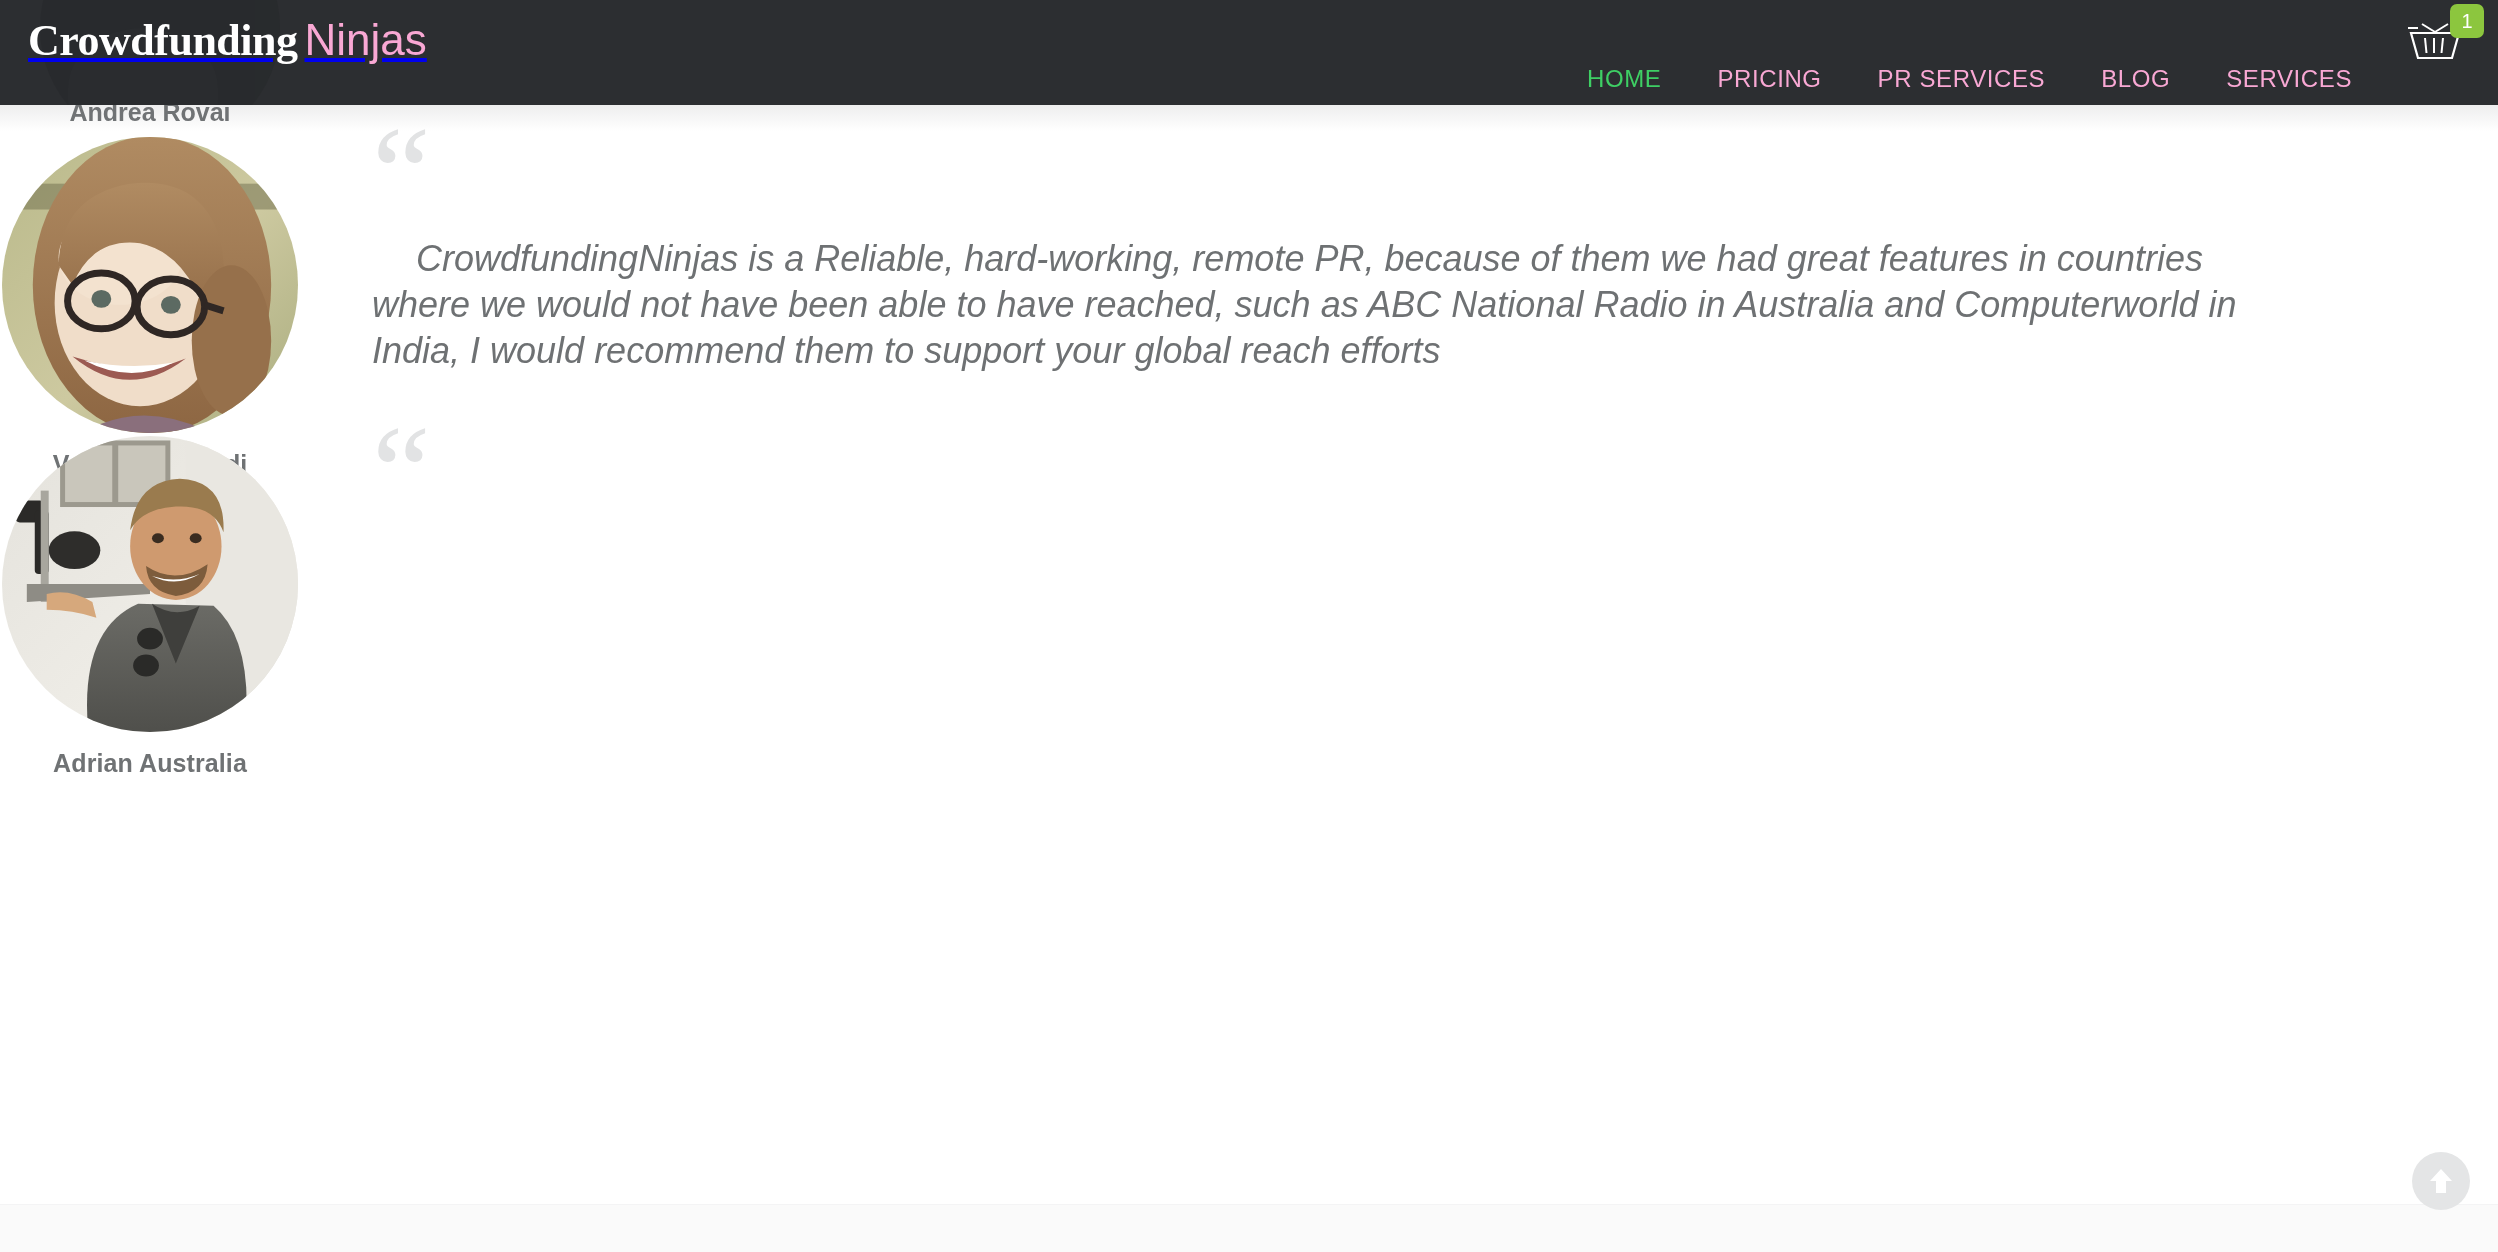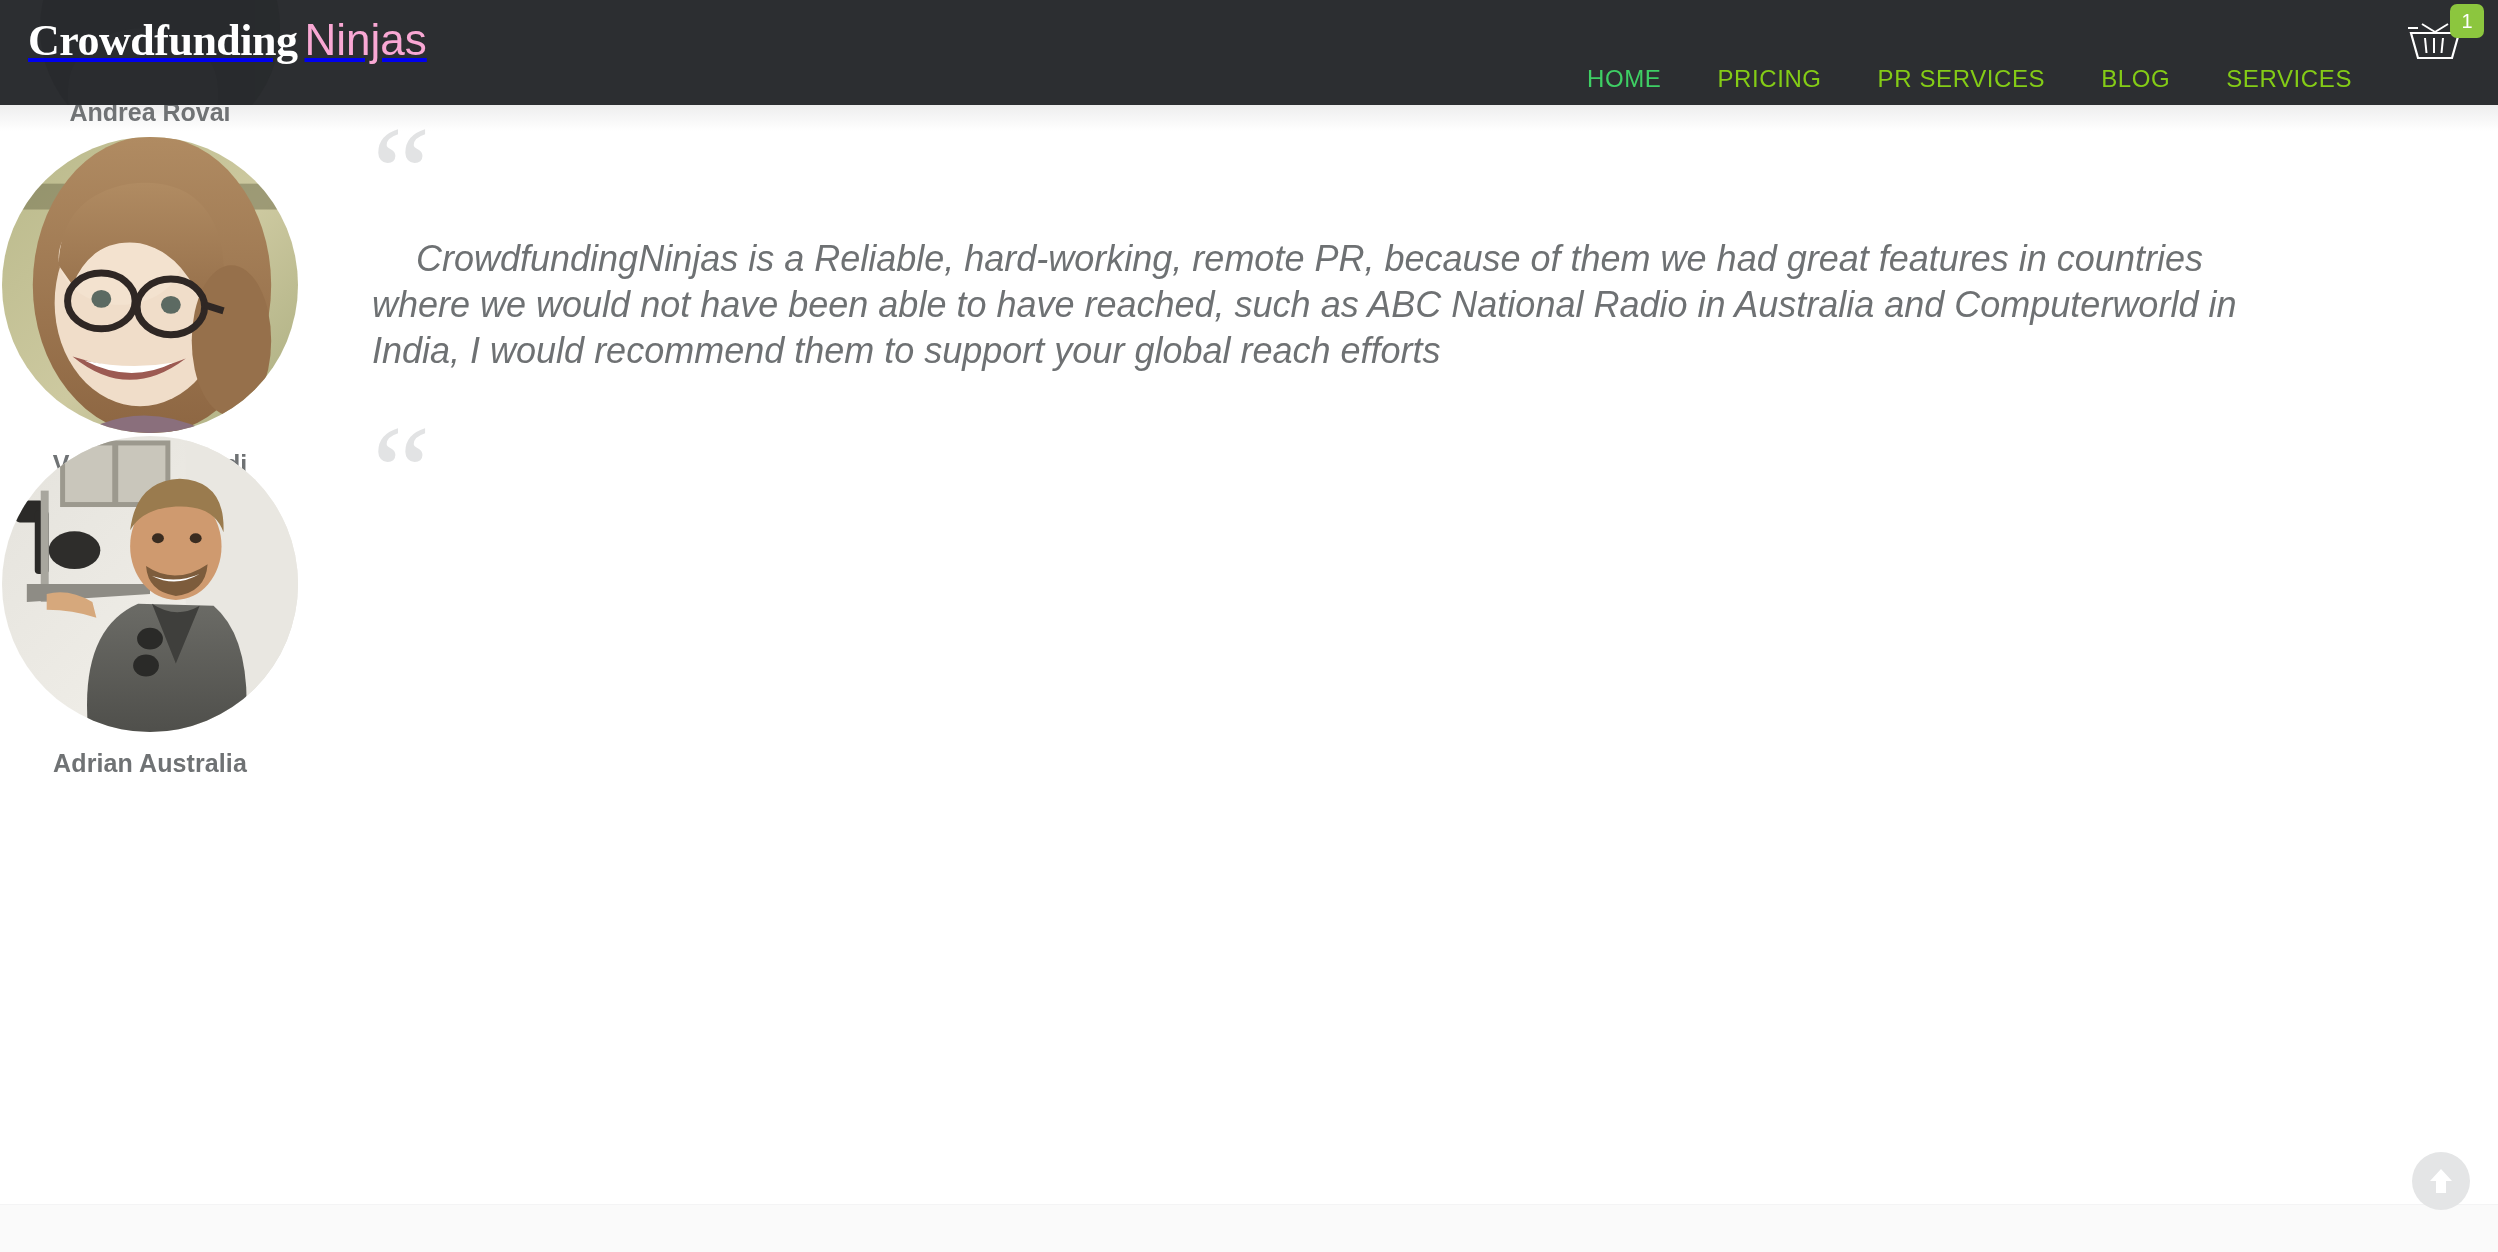--- a/index.html
+++ b/index.html
@@ -84,21 +84,21 @@
     position: absolute;
     right: 118px;
     top: 0;
     height: 107px;
     display: flex;
     align-items: center;
     gap: 0;
     margin-top: 25px;
   }
   .nav-link {
-    color: #84cc16;
+    color: #f9a8d4;
     font-size: 24px;
     letter-spacing: 0.6px;
     text-decoration: none;
     padding: 0 28px;
     white-space: nowrap;
     font-weight: 400;
     line-height: 105px;
     cursor: pointer;
   }
   .nav-link.is-active { color: #3ecf64; }

